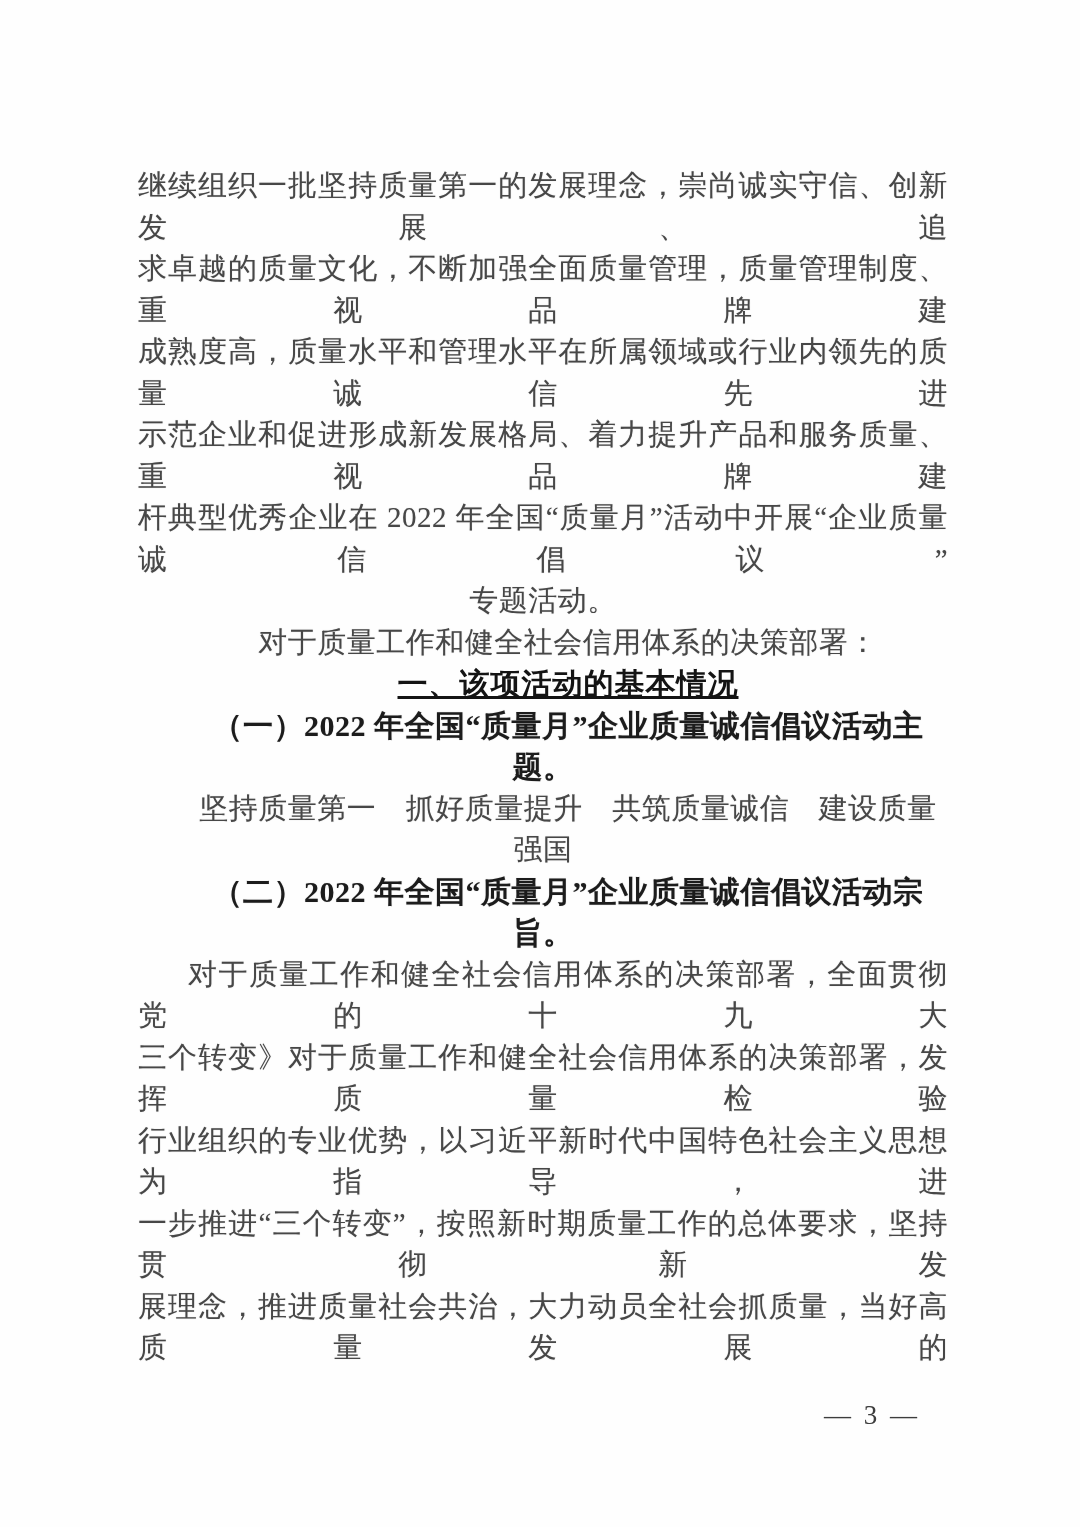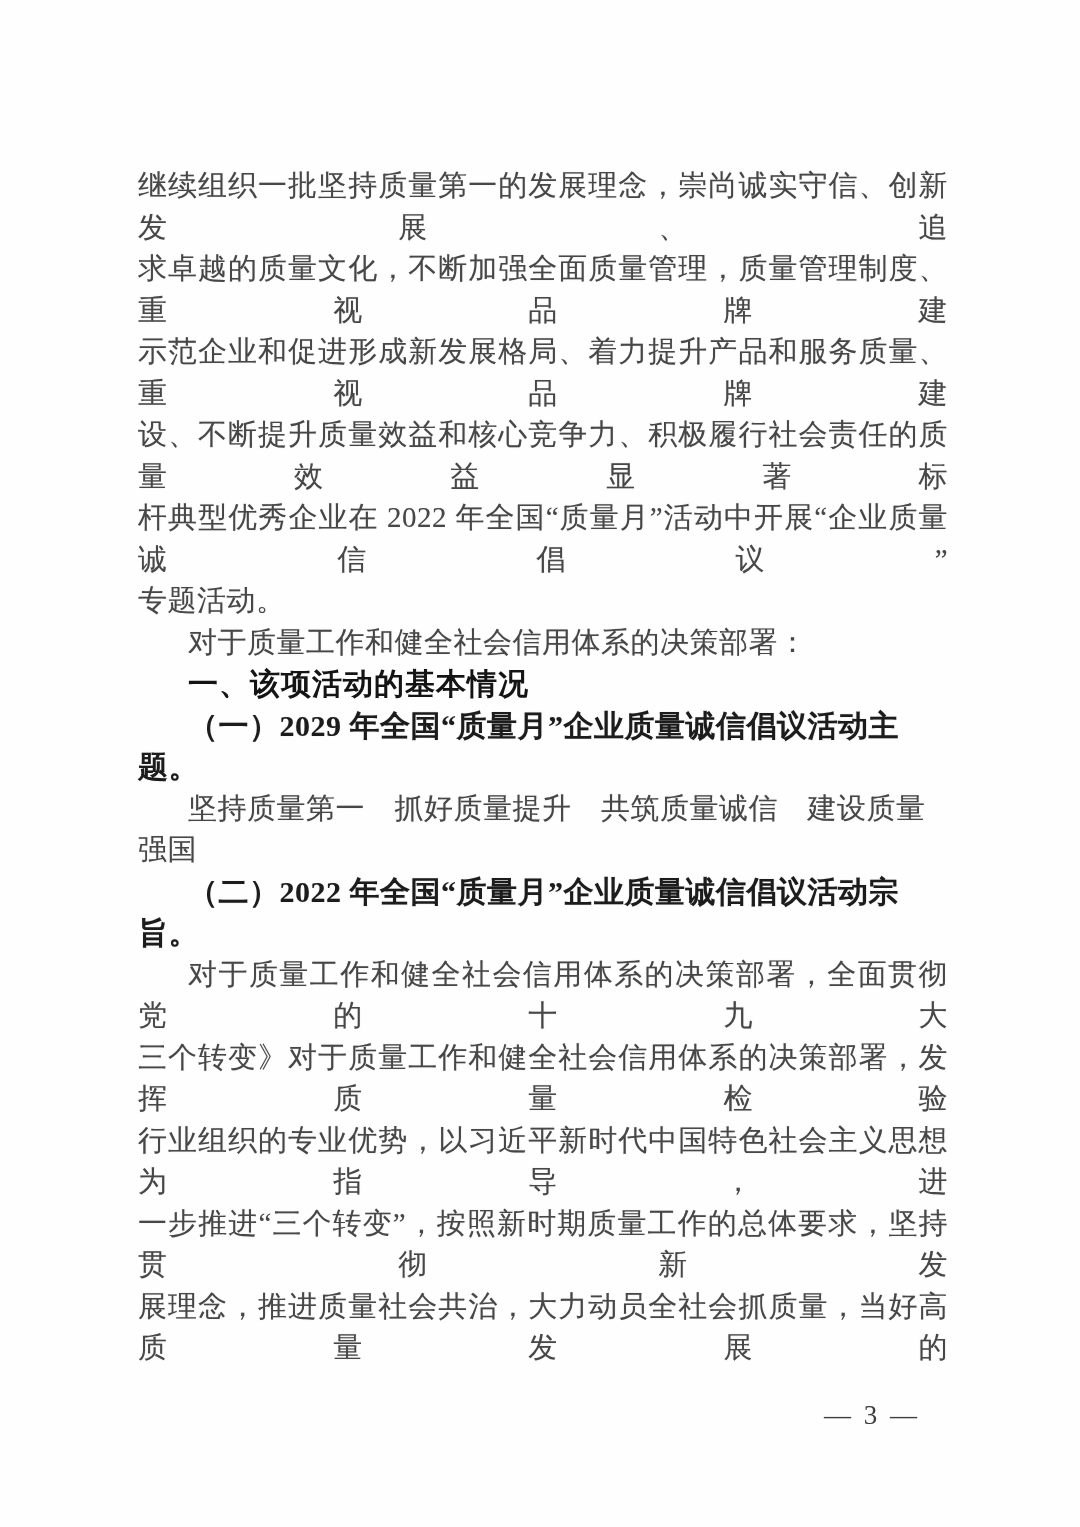--- a/index.html
+++ b/index.html
@@ -28,36 +28,38 @@
   .line {
     margin: 0;
     padding: 0;
     font-size: 29px;
     line-height: 41.5px;
     color: #474747;
     white-space: normal;
     letter-spacing: 0.5px;
     text-shadow: 0 0 1px rgba(90,90,90,0.35);
     font-family: "Liberation Serif", serif;
+    text-align: center;
   }
   .fill {
     text-align: justify;
     text-align-last: justify;
     text-justify: inter-character;
   }
   .indent {
     text-indent: 50px;
   }
   .h1 {
     font-family: "Liberation Sans", sans-serif;
     font-weight: 700;
     color: #141414;
     font-size: 30px;
     letter-spacing: 1px;
     text-shadow: none;
+    text-decoration: underline;
   }
   .h2 {
     font-weight: 700;
     color: #1c1c1c;
     font-size: 30px;
     letter-spacing: 0.5px;
     text-shadow: 0 0 1px rgba(40,40,40,0.3);
   }
   .footer {
     position: absolute;
@@ -71,27 +73,27 @@
     font-family: "Liberation Serif", serif;
   }
 </style>
 </head>
 <body>
 
 <div class="page">
   <div class="content">
     <p class="line fill">继续组织一批坚持质量第一的发展理念，崇尚诚实守信、创新发展、追</p>
     <p class="line fill">求卓越的质量文化，不断加强全面质量管理，质量管理制度、重视品牌建</p>
+    <p class="line fill">成熟度高，质量水平和管理水平在所属领域或行业内领先的质量诚信先进</p>
     <p class="line fill">示范企业和促进形成新发展格局、着力提升产品和服务质量、重视品牌建</p>
-    <p class="line fill">设、不断提升质量效益和核心竞争力、积极履行社会责任的质量效益显著标</p>
     <p class="line fill">杆典型优秀企业在 2022 年全国“质量月”活动中开展“企业质量诚信倡议”</p>
     <p class="line">专题活动。</p>
     <p class="line indent">对于质量工作和健全社会信用体系的决策部署：</p>
     <p class="line indent h1">一、该项活动的基本情况</p>
-    <p class="line indent h2">（一）2029 年全国“质量月”企业质量诚信倡议活动主题。</p>
+    <p class="line indent h2">（一）2022 年全国“质量月”企业质量诚信倡议活动主题。</p>
     <p class="line indent">坚持质量第一　抓好质量提升　共筑质量诚信　建设质量强国</p>
     <p class="line indent h2">（二）2022 年全国“质量月”企业质量诚信倡议活动宗旨。</p>
     <p class="line indent fill">对于质量工作和健全社会信用体系的决策部署，全面贯彻党的十九大</p>
     <p class="line fill">三个转变》对于质量工作和健全社会信用体系的决策部署，发挥质量检验</p>
     <p class="line fill">行业组织的专业优势，以习近平新时代中国特色社会主义思想为指导，进</p>
     <p class="line fill">一步推进“三个转变”，按照新时期质量工作的总体要求，坚持贯彻新发</p>
     <p class="line fill">展理念，推进质量社会共治，大力动员全社会抓质量，当好高质量发展的</p>
 
   </div>
   <div class="footer">— 3 —</div>

